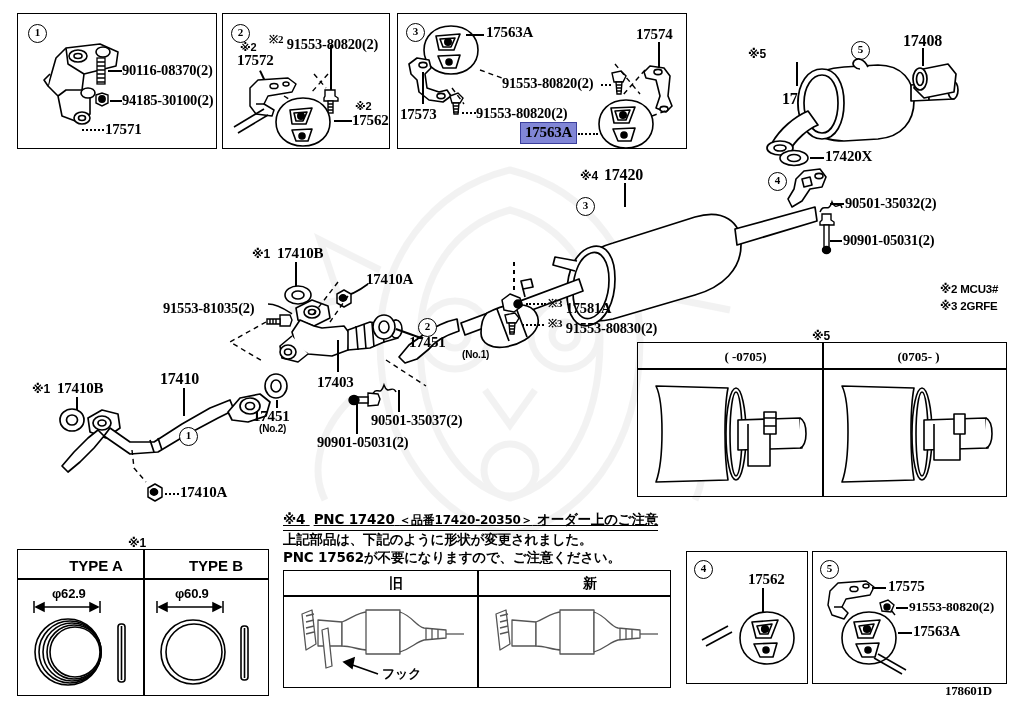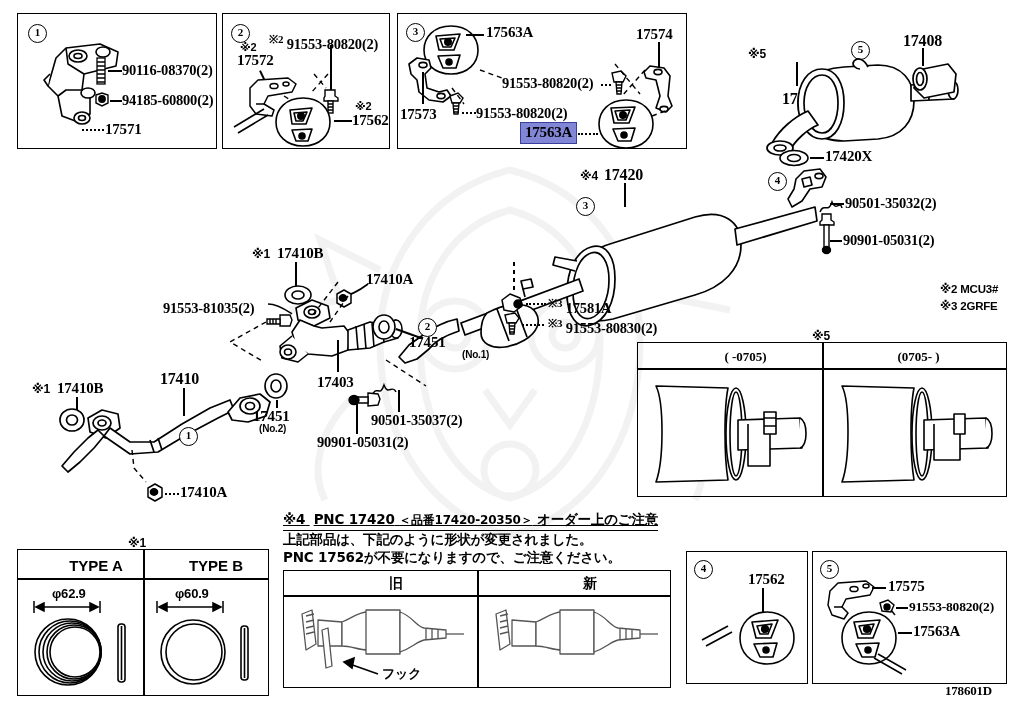--- a/index.html
+++ b/index.html
@@ -78,21 +78,21 @@
   <div class="ln hline" style="left:108px;top:70px;width:14px;"></div>
   <div class="lbl pn" style="left:122px;top:62px;">90116-08370(2)</div>
 
   <svg class="abs" style="left:92px;top:91px;" width="20" height="18" viewBox="0 0 20 18">
     <g fill="#fff" stroke="#000" stroke-width="1.4">
       <path d="M4 4 L10 2 L16 4 L16 12 L10 15 L4 12 Z"></path>
       <ellipse cx="10" cy="8" rx="3.2" ry="3.2" fill="#000"></ellipse>
     </g>
   </svg>
   <div class="ln hline" style="left:110px;top:100px;width:12px;"></div>
-  <div class="lbl pn" style="left:122px;top:92px;">94185-60800(2)</div>
+  <div class="lbl pn" style="left:122px;top:92px;">94185-30100(2)</div>
 
   <div class="abs dot" style="left:82px;top:129px;width:22px;"></div>
   <div class="lbl pnb" style="left:105px;top:121px;text-align:right;">17571</div>
 
   <div class="box" style="left:222px;top:13px;width:168px;height:136px;"></div>
   <div class="circnum" style="left:231px;top:24px;">2</div>
 
   <div class="lbl" style="left:269px;top:31px;font-size:14.5px;font-family:'Liberation Serif',serif;">
     <span class="ref">※2</span>
     <span>91553-80820(2)</span>

